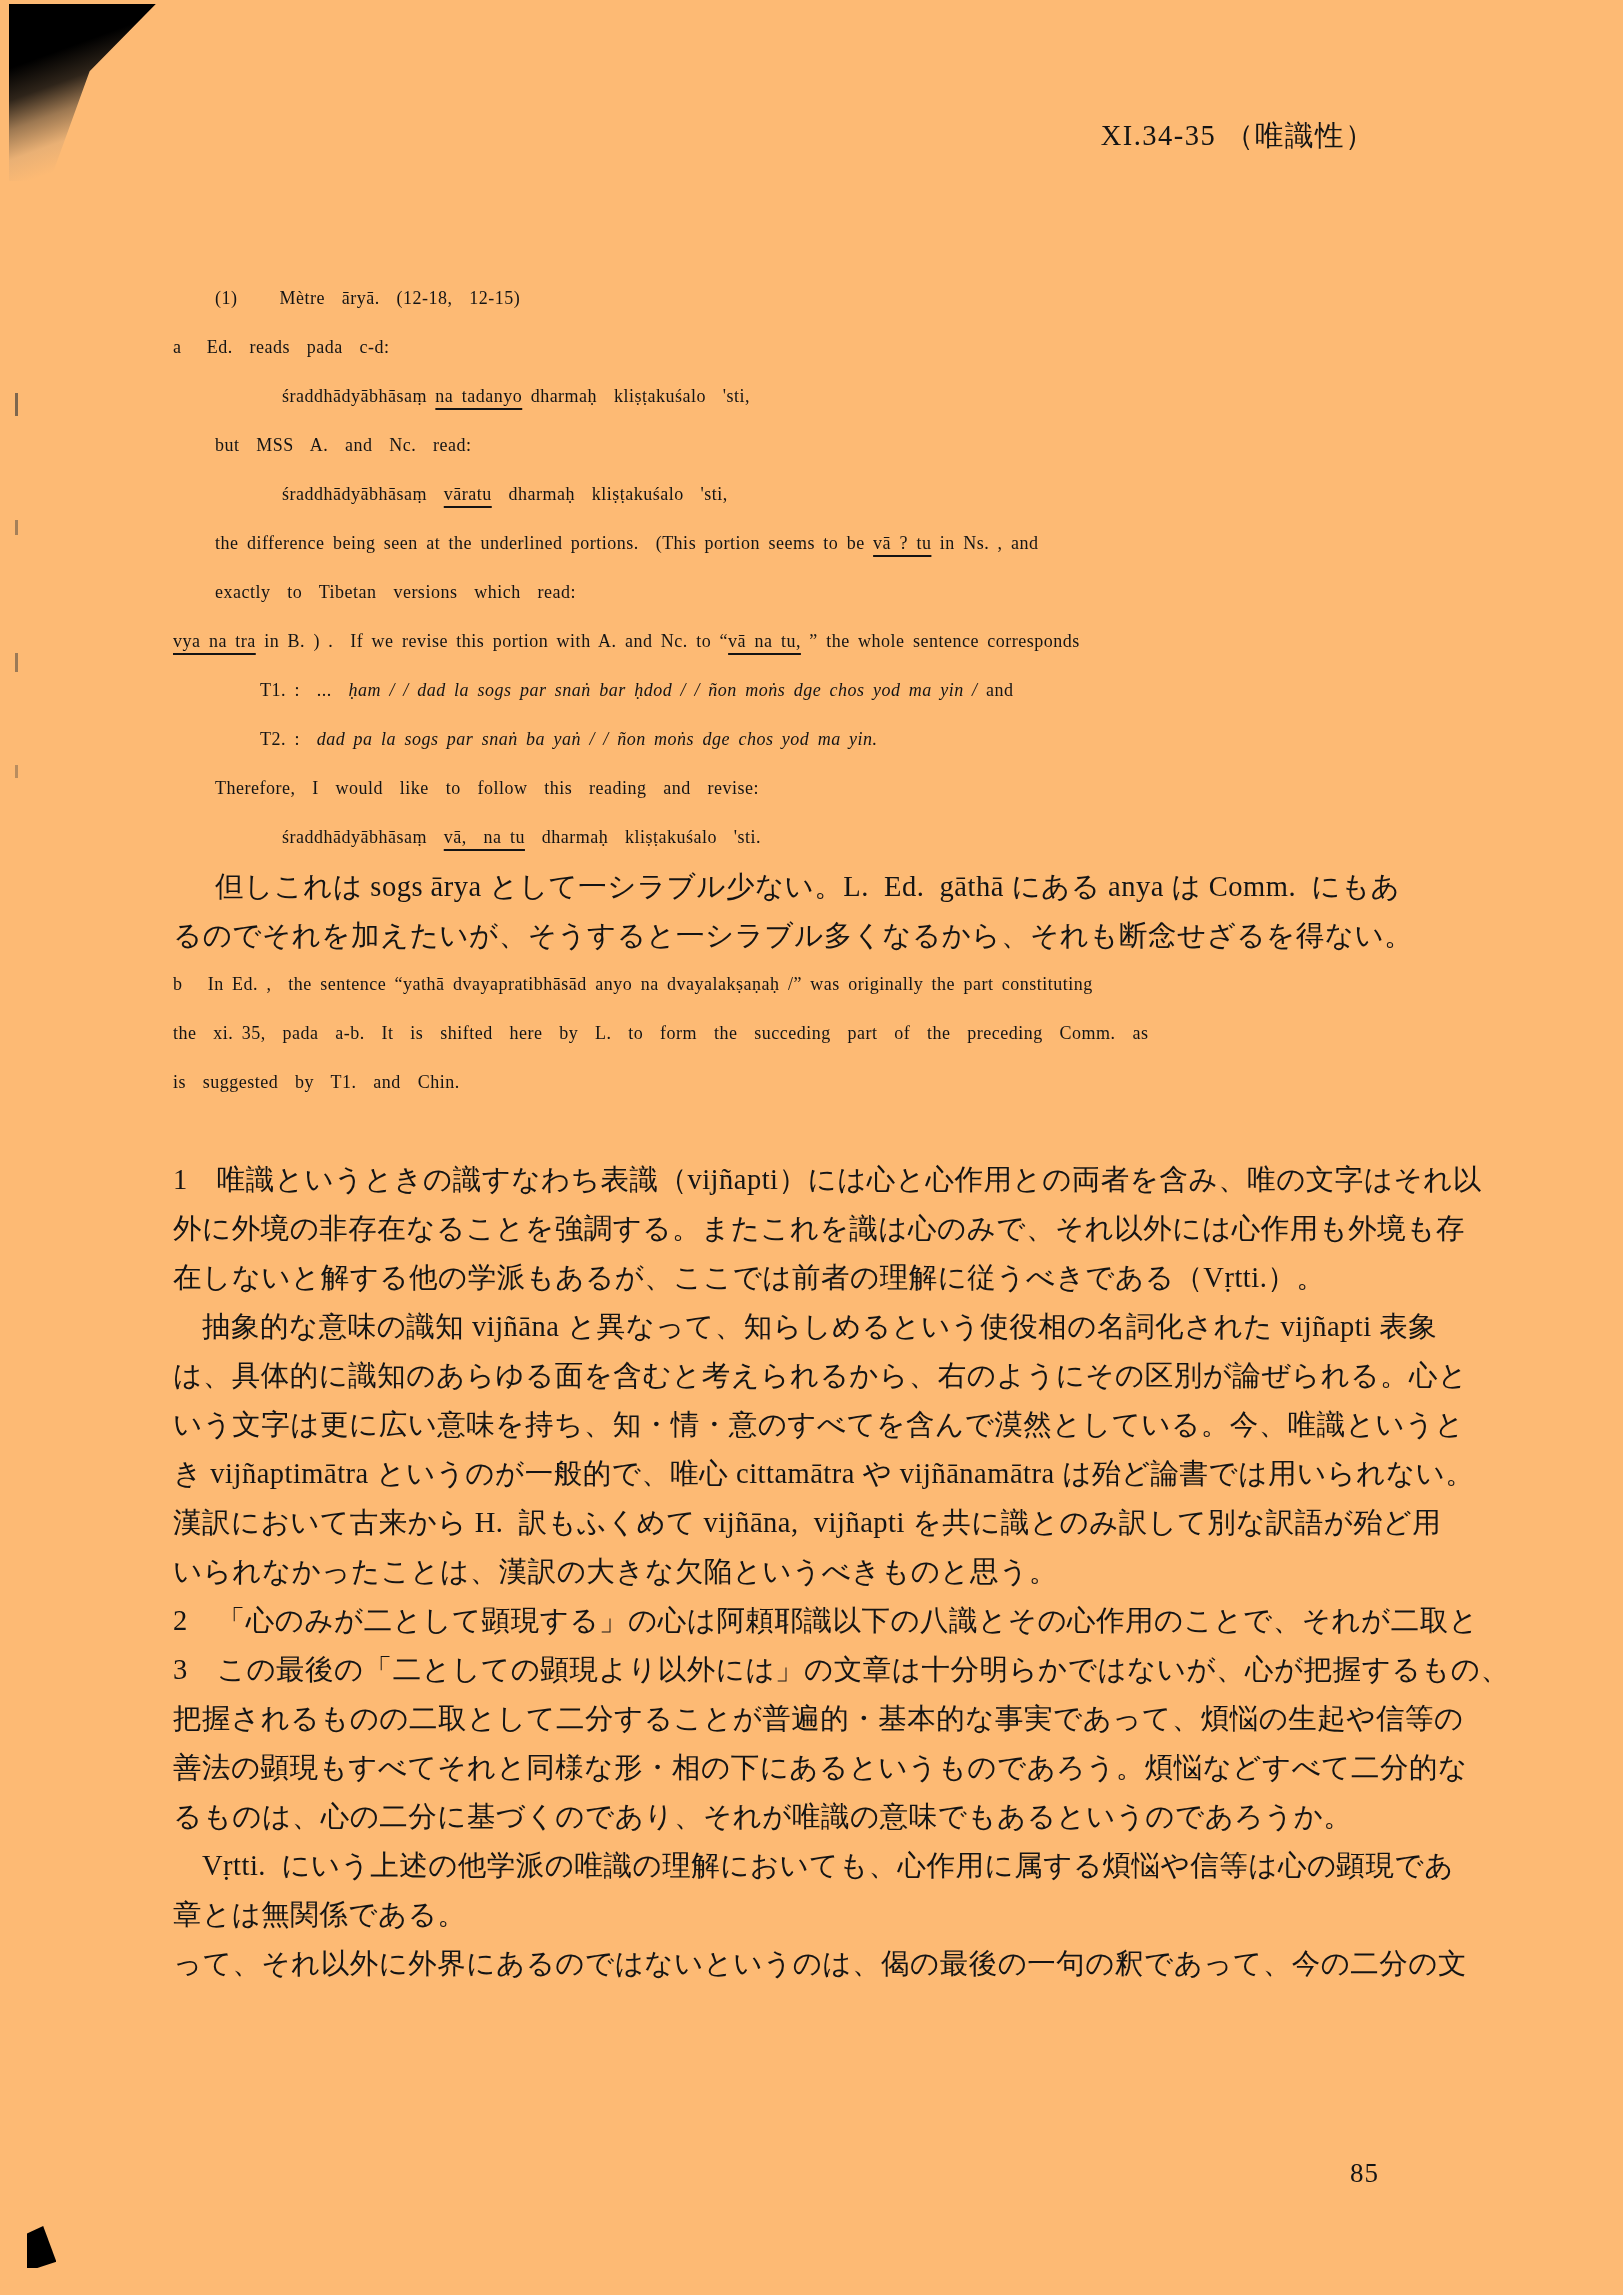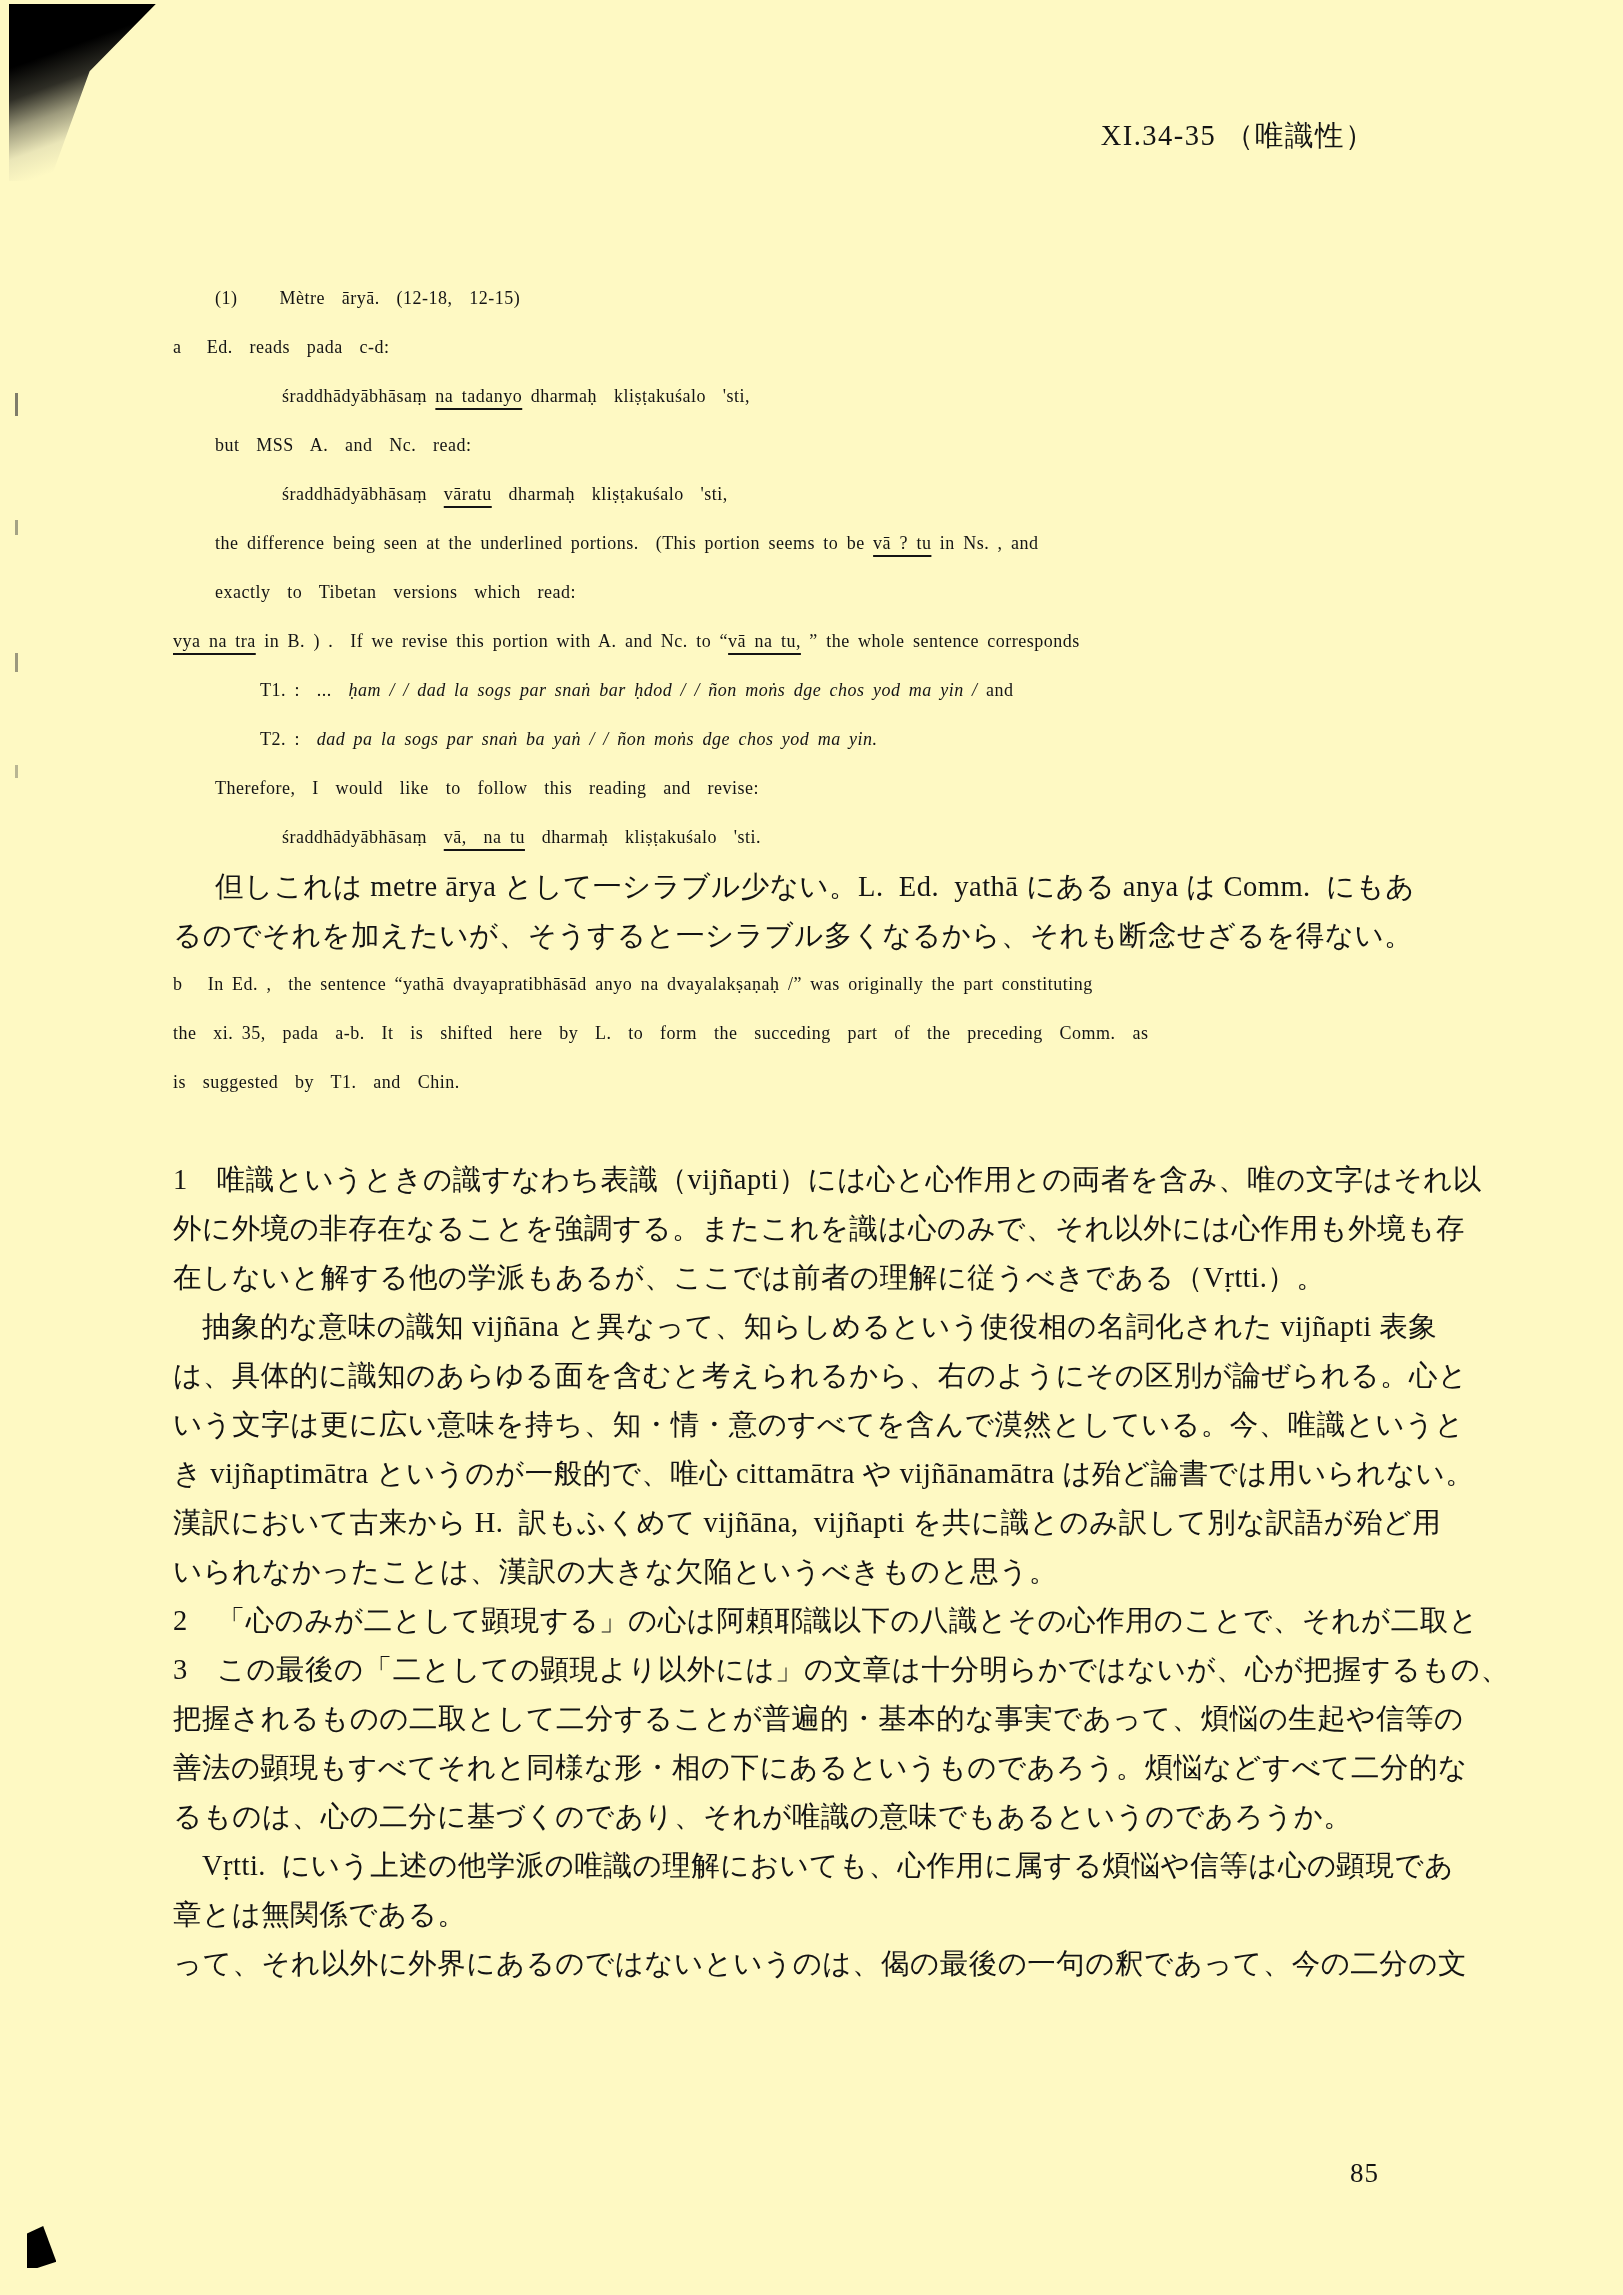--- a/index.html
+++ b/index.html
@@ -1,20 +1,20 @@
 <!DOCTYPE html>
 <html style="font-size:7.9px"><head>
 <meta charset="utf-8">
 <style>
   html,body{margin:0;padding:0;background:#9a9a9a;}
   .page{
     position:relative;
     width:1624px;height:2295px;
     margin:0 auto;
-    background:#fef9c3;
+    background:#fdba74;
     color:#141414;
     font-family:"Liberation Serif","DejaVu Serif",serif;
     overflow:hidden;
   }
   
   .smudge-top{
     position:absolute;top:3.9px;left:8.8px;width:147px;height:177px;
     background:linear-gradient(160deg,#000 0%,#000 28%,rgba(10,10,10,.85) 42%,rgba(40,40,40,.45) 55%,rgba(120,120,120,.15) 68%,rgba(255,255,255,0) 80%);
     clip-path:polygon(0 0,100% 0,55% 38%,28% 100%,0 100%);
   }
@@ -72,21 +72,21 @@
       <div class="line ind2 en"><span>śraddhādyābhāsaṃ </span><span class="u">na tadanyo</span><span> dharmaḥ  kliṣṭakuśalo  'sti,</span></div>
       <div class="line ind1 en"><span>but  MSS  A.  and  Nc.  read:</span></div>
       <div class="line ind2 en"><span>śraddhādyābhāsaṃ  </span><span class="u">vāratu</span><span>  dharmaḥ  kliṣṭakuśalo  'sti,</span></div>
       <div class="line ind1 en"><span>the difference being seen at the underlined portions.  (This portion seems to be </span><span class="u">vā ? tu</span><span> in Ns. , and</span></div>
       <div class="line ind1 en"><span>exactly  to  Tibetan  versions  which  read:</span></div>
       <div class="line en"><span class="u">vya na tra</span><span> in B. ) .  If we revise this portion with A. and Nc. to “</span><span class="u">vā na tu,</span><span> ” the whole sentence corresponds</span></div>
       <div class="line indT en"><span>T1. :  ...  </span><span class="i">ḥam / / dad la sogs par snaṅ bar ḥdod / / ñon moṅs dge chos yod ma yin /</span><span> and</span></div>
       <div class="line indT en"><span>T2. :  </span><span class="i">dad pa la sogs par snaṅ ba yaṅ / / ñon moṅs dge chos yod ma yin.</span></div>
       <div class="line ind1 en"><span>Therefore,  I  would  like  to  follow  this  reading  and  revise:</span></div>
       <div class="line ind2 en"><span>śraddhādyābhāsaṃ  </span><span class="u">vā,  na tu</span><span>  dharmaḥ  kliṣṭakuśalo  'sti.</span></div>
-      <div class="line ind1"><span>但しこれは metre ārya として一シラブル少ない。L.  Ed.  yathā にある anya は Comm.  にもあ</span></div>
+      <div class="line ind1"><span>但しこれは sogs ārya として一シラブル少ない。L.  Ed.  gāthā にある anya は Comm.  にもあ</span></div>
       <div class="line"><span>るのでそれを加えたいが、そうすると一シラブル多くなるから、それも断念せざるを得ない。</span></div>
       <div class="line en"><span>b   In Ed. ,  the sentence “yathā dvayapratibhāsād anyo na dvayalakṣaṇaḥ /” was originally the part constituting</span></div>
       <div class="line en"><span>the  xi. 35,  pada  a-b.  It  is  shifted  here  by  L.  to  form  the  succeding  part  of  the  preceding  Comm.  as</span></div>
       <div class="line en"><span>is  suggested  by  T1.  and  Chin.</span></div>
       <div class="line blank"></div>
       <div class="line"><span>1　唯識というときの識すなわち表識（vijñapti）には心と心作用との両者を含み、唯の文字はそれ以</span></div>
       <div class="line"><span>外に外境の非存在なることを強調する。またこれを識は心のみで、それ以外には心作用も外境も存</span></div>
       <div class="line"><span>在しないと解する他の学派もあるが、ここでは前者の理解に従うべきである（Vṛtti.）。</span></div>
       <div class="line"><span>　抽象的な意味の識知 vijñāna と異なって、知らしめるという使役相の名詞化された vijñapti 表象</span></div>
       <div class="line"><span>は、具体的に識知のあらゆる面を含むと考えられるから、右のようにその区別が論ぜられる。心と</span></div>

